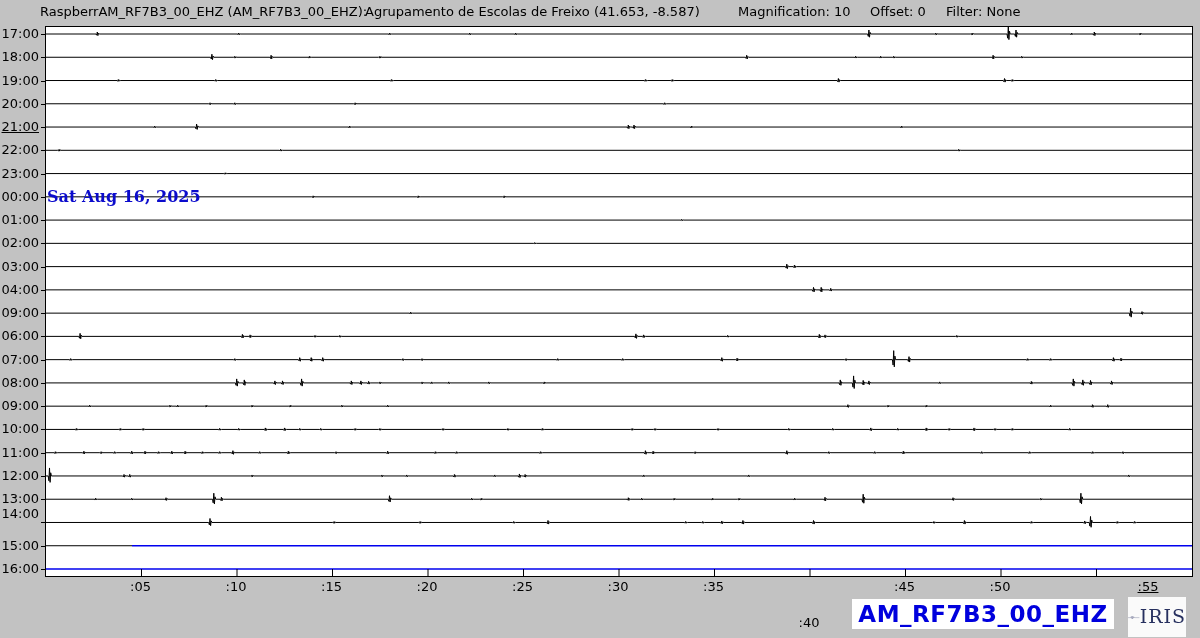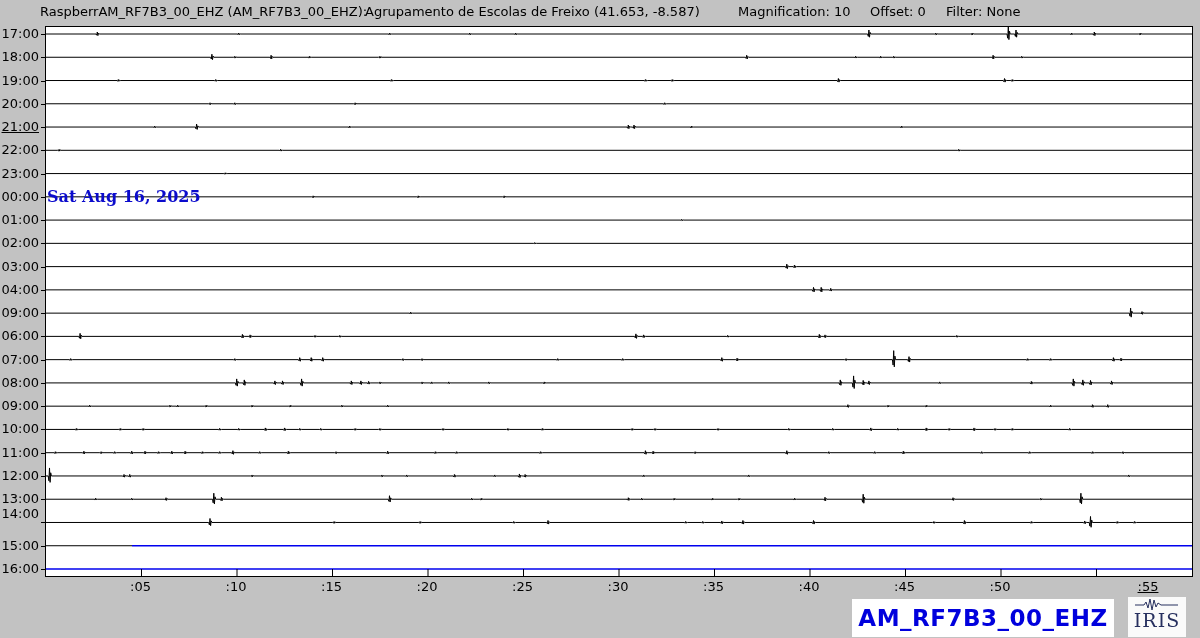--- a/index.html
+++ b/index.html
@@ -11,25 +11,25 @@
   #t-mag{left:738px}
   #t-off{left:870px}
   #t-fil{left:946px}
   #plot{position:absolute;left:45px;top:26px;width:1146px;height:549px;background:#fff;border:1px solid #000}
   #traces{position:absolute;left:0;top:0}
   .hour{position:absolute;left:0;width:39px;text-align:right;font-size:13px;line-height:15px}
   .htick{position:absolute;left:41px;width:5px;height:1px;background:#000}
   .xlab{position:absolute;top:579px;font-size:13px;transform:translateX(-50%)}
   #date-label{position:absolute;left:47px;top:187px;font-family:"DejaVu Serif","Liberation Serif",serif;
        font-size:16px;font-weight:bold;color:#0b0bcc;white-space:pre}
-  #badge{position:absolute;left:852px;top:599px;width:262px;height:38px;background:#fff;
+  #badge{position:absolute;left:852px;top:599px;width:262px;height:30px;background:#fff;
        display:flex;align-items:center;justify-content:center;text-decoration:none}
   #badge span{font-size:23px;font-weight:bold;color:#0000dd;letter-spacing:.5px;white-space:pre}
   #iris{position:absolute;left:1128px;top:597px;width:58px;height:40px;background:#fafafa;
-       display:flex;flex-direction:column;align-items:center;justify-content:flex-start;text-decoration:none}
+       display:flex;flex-direction:row;align-items:center;justify-content:flex-start;text-decoration:none}
   #iris .txt{font-family:"DejaVu Serif","Liberation Serif",serif;font-size:19px;color:#27305f;
        line-height:1;letter-spacing:1px;margin-top:-1px}
 </style>
 </head>
 <body>
 
 <div class="titlebar">
   <span id="t-station">RaspberrAM_RF7B3_00_EHZ (AM_RF7B3_00_EHZ):</span>
   <span id="t-loc">Agrupamento de Escolas de Freixo (41.653, -8.587)</span>
   <span id="t-mag">Magnification: 10</span>
@@ -170,21 +170,21 @@
 <div id="date-label">Sat Aug 16, 2025</div>
 
 <div id="x-axis">
     <div class="xlab" style="left: 140.5px;">:05</div>
     <div class="xlab" style="left: 236px;">:10</div>
     <div class="xlab" style="left: 331.5px;">:15</div>
     <div class="xlab" style="left: 427px;">:20</div>
     <div class="xlab" style="left: 522.5px;">:25</div>
     <div class="xlab" style="left: 618px;">:30</div>
     <div class="xlab" style="left: 713.5px;">:35</div>
-    <div class="xlab" style="left: 809px;">:40</div>
+    <div class="xlab" style="left: 809px; margin-top: 36px;">:40</div>
     <div class="xlab" style="left: 904.5px;">:45</div>
     <div class="xlab" style="left: 1000px;">:50</div>
     <div class="xlab" style="left: 1148px; text-decoration: underline;">:55</div>
   </div>
 
 <a id="badge" href="#">
   <span>AM_RF7B3_00_EHZ</span>
 </a>
 
 <a id="iris" href="#">

